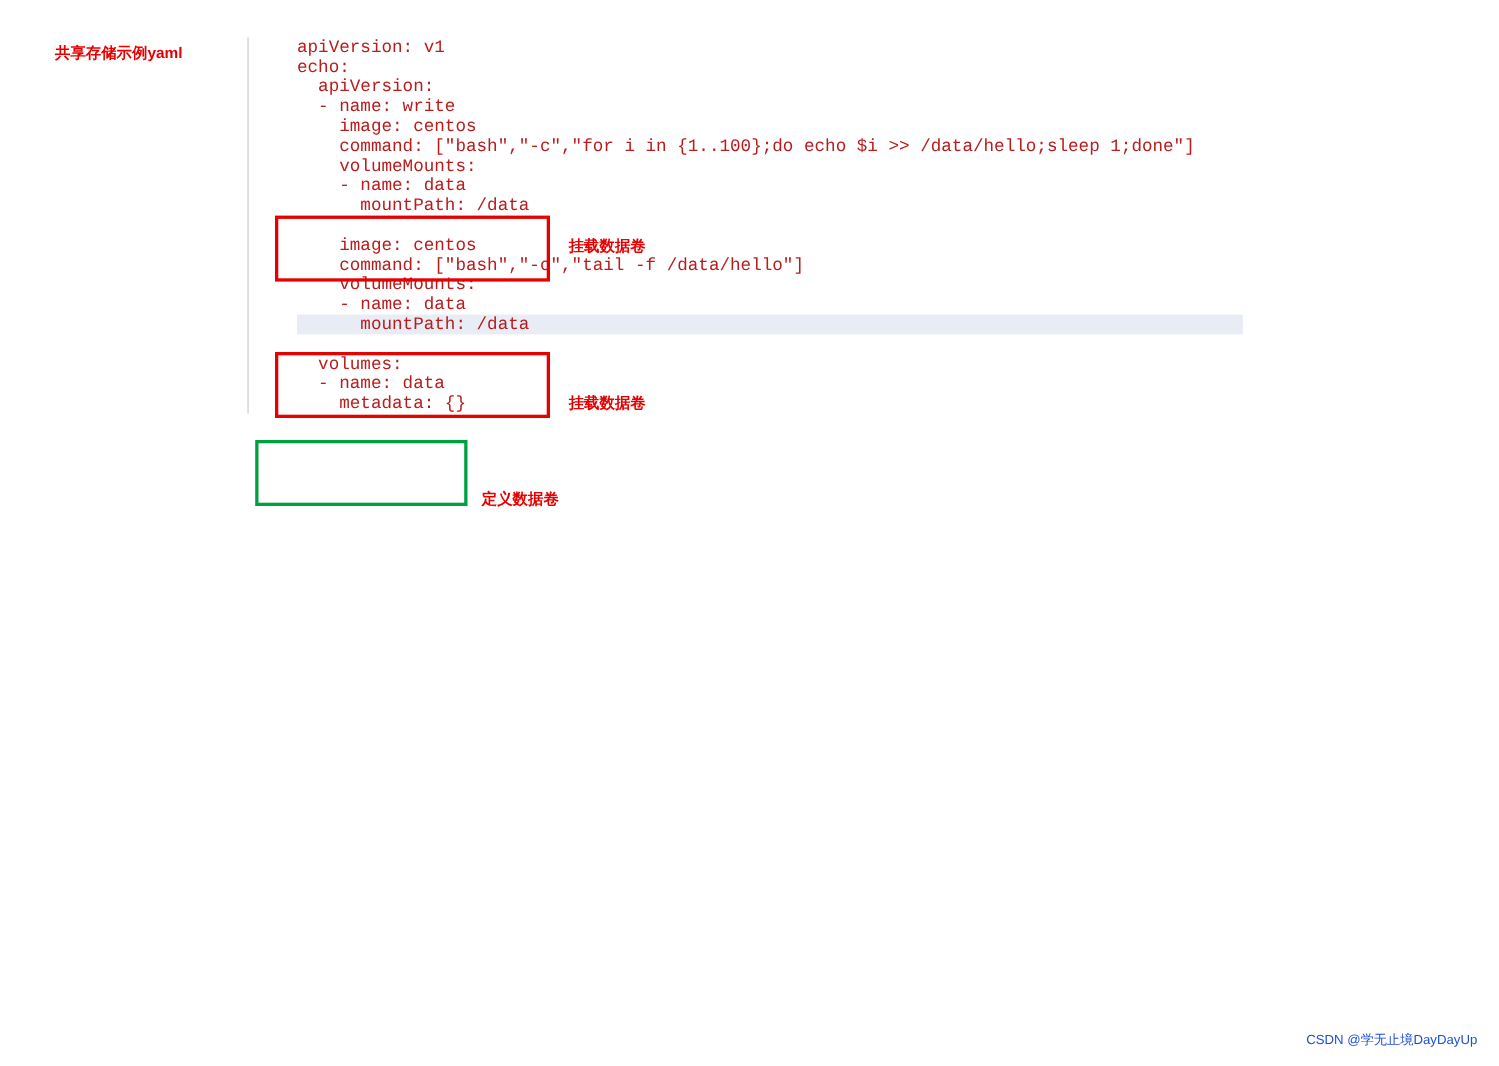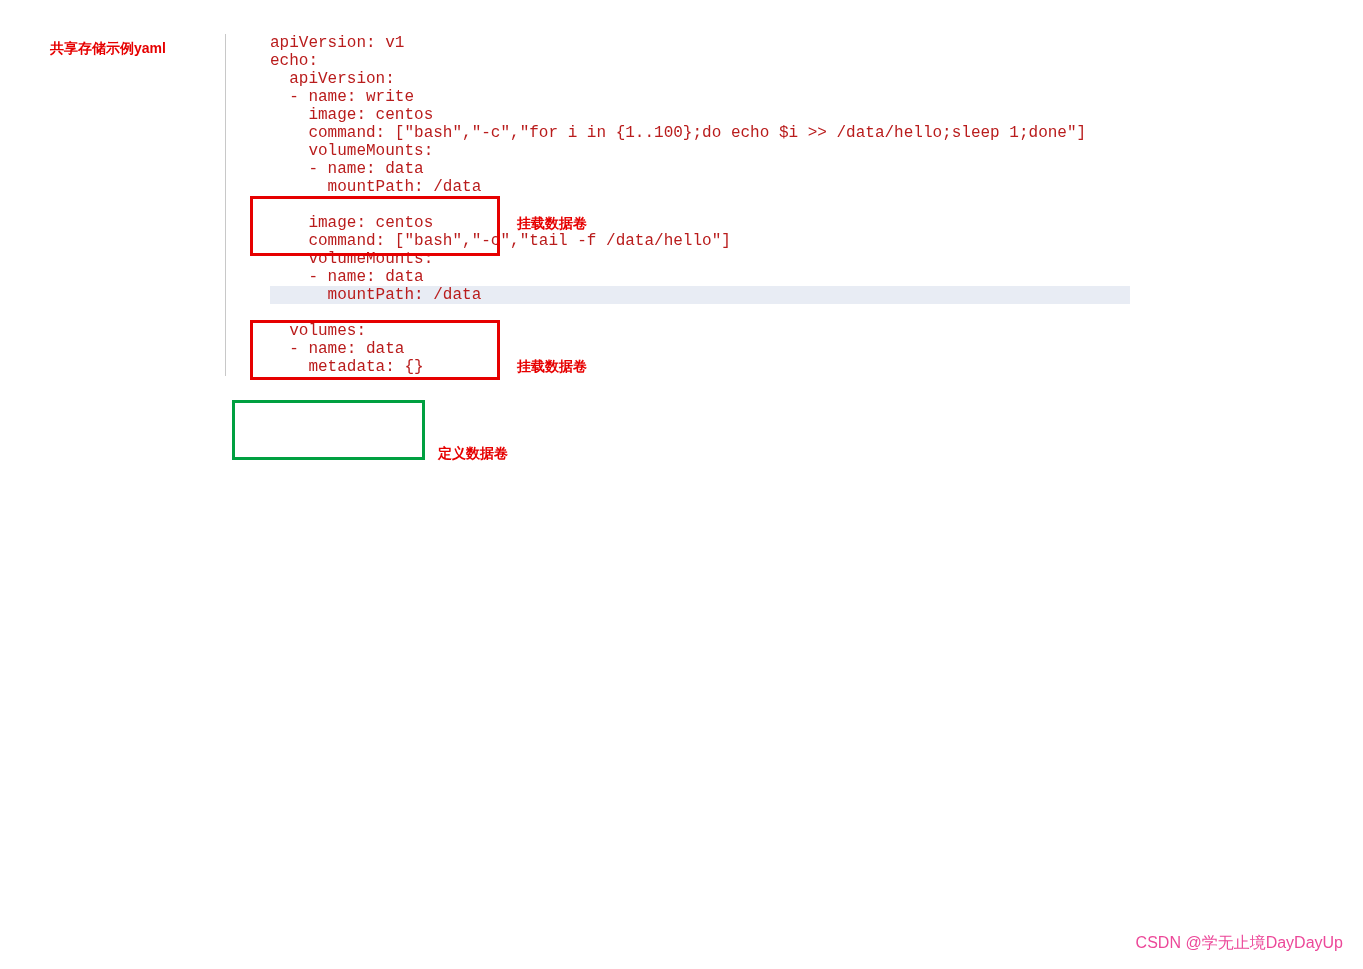--- a/index.html
+++ b/index.html
@@ -94,22 +94,22 @@
       left: 226px;
       top: 378px;
       width: 880px;
       height: 22px;
       background: #ffffff;
     }
     .watermark {
       position: absolute;
       right: 20px;
       bottom: 15px;
-      color: #ec4899;
-      font-size: 16px;
+      color: #1d4ed8;
+      font-size: 12px;
       font-family: "Microsoft YaHei", sans-serif;
     }
   </style>
 </head>
 <body>
 
 <div class="title-label">共享存储示例yaml</div>
 
 <div class="code-area">
   <div class="code-line">apiVersion: v1</div>

